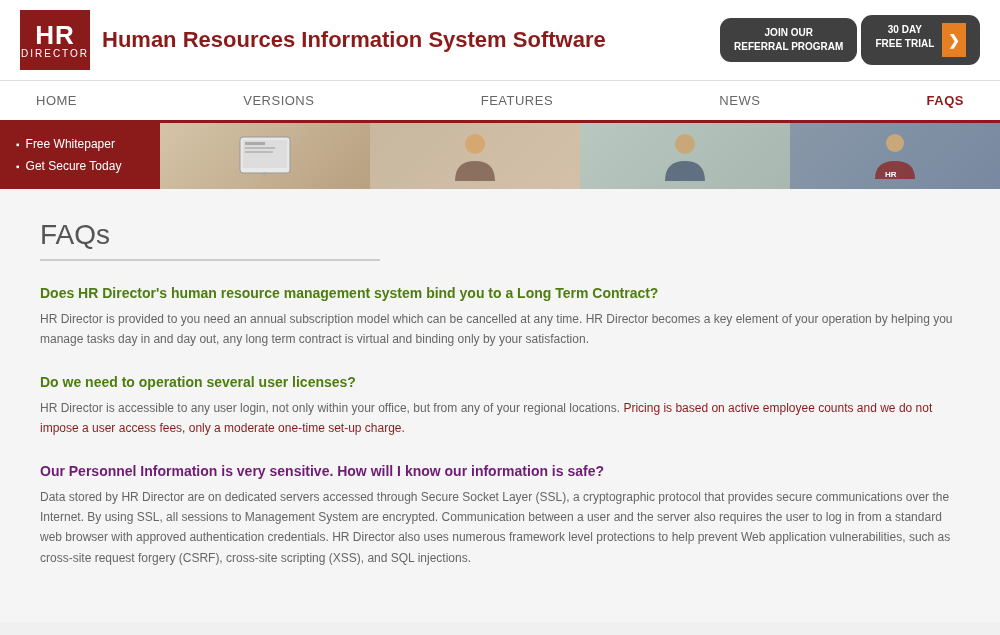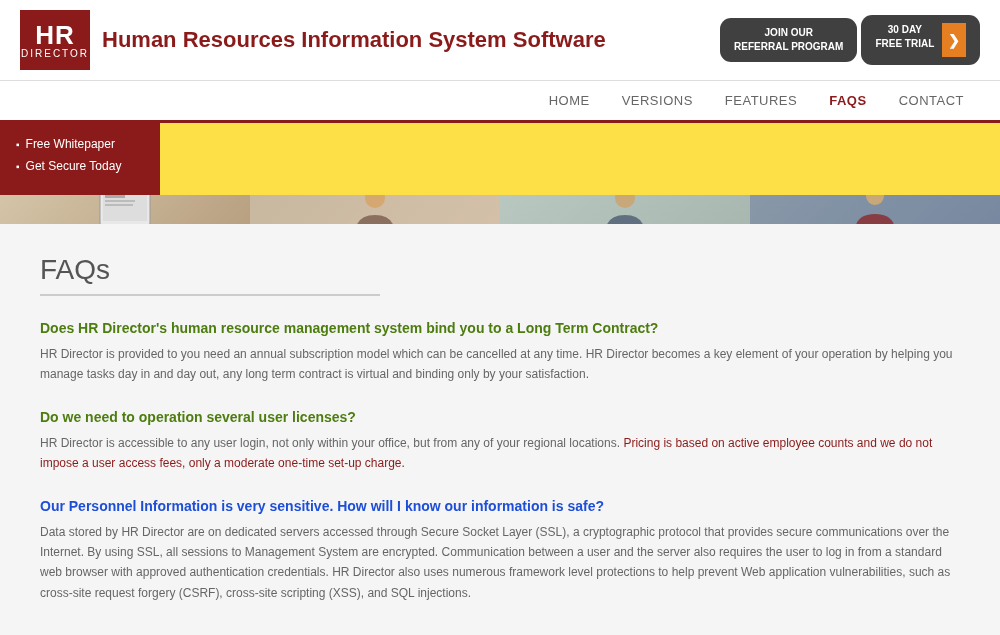--- a/index.html
+++ b/index.html
@@ -63,21 +63,21 @@
       line-height: 1.3;
       cursor: pointer;
       text-transform: uppercase;
       border-radius: 11px;
     }
 
     
     #nav {
       background: #fff;
       display: flex;
-      justify-content: flex-end;
+      justify-content: space-between;
       padding: 0 20px;
       border-bottom: 3px solid #8b1a1a;
     }
     .nav-item {
       padding: 12px 16px;
       font-size: 13px;
       color: #666;
       cursor: pointer;
       letter-spacing: 0.5px;
       text-transform: uppercase;
@@ -85,23 +85,22 @@
     .nav-item.active {
       color: #8b1a1a;
       font-weight: bold;
       border-bottom: 3px solid #8b1a1a;
       margin-bottom: -3px;
     }
 
     
     #hero-section {
       display: flex;
-      height: 101px;
-      background: #fde047;
-      flex-direction: column;
+      height: 66px;
+      background: #7dd3fc;
     }
     #sidebar {
       width: 160px;
       background: #8b1a1a;
       padding: 14px 16px;
       flex-shrink: 0;
     }
     .sidebar-link {
       color: white;
       font-size: 12px;
@@ -169,21 +168,21 @@
     }
     .faq-answer {
       font-size: 12px;
       color: #666;
       line-height: 1.7;
     }
     .faq-answer a, .faq-answer .link-text {
       color: #8b1a1a;
     }
     .faq-question.red-q {
-      color: #1d4ed8;
+      color: #701a75;
     }
   </style>
 </head>
 <body>
 
 <div id="header">
   <div id="logo-area">
     <div id="logo-icon">
       <div class="hr-text">HR</div>
       <div class="director-text">DIRECTOR</div>
@@ -196,22 +195,22 @@
       <span style="font-size:10px; line-height:1.4;">30 DAY<br>FREE TRIAL</span>
       <span style="background:#e67e22; padding: 8px 6px; margin-left:6px; font-size:14px;">❯</span>
     </div>
   </div>
 </div>
 
 <div id="nav">
   <div class="nav-item">HOME</div>
   <div class="nav-item">VERSIONS</div>
   <div class="nav-item">FEATURES</div>
+  <div class="nav-item">NEWS</div>
   <div class="nav-item active">FAQs</div>
-  <div class="nav-item">CONTACT</div>
 </div>
 
 <div id="hero-section">
   <div id="sidebar">
     <div class="sidebar-link">Free Whitepaper</div>
     <div class="sidebar-link">Get Secure Today</div>
   </div>
   <div id="hero-images">
     <div class="hero-img-placeholder" style="background: linear-gradient(135deg, #d4c4a8 0%, #b8a080 100%); display:flex; align-items:center; justify-content:center;">
       <svg width="60" height="45" viewBox="0 0 60 45">

